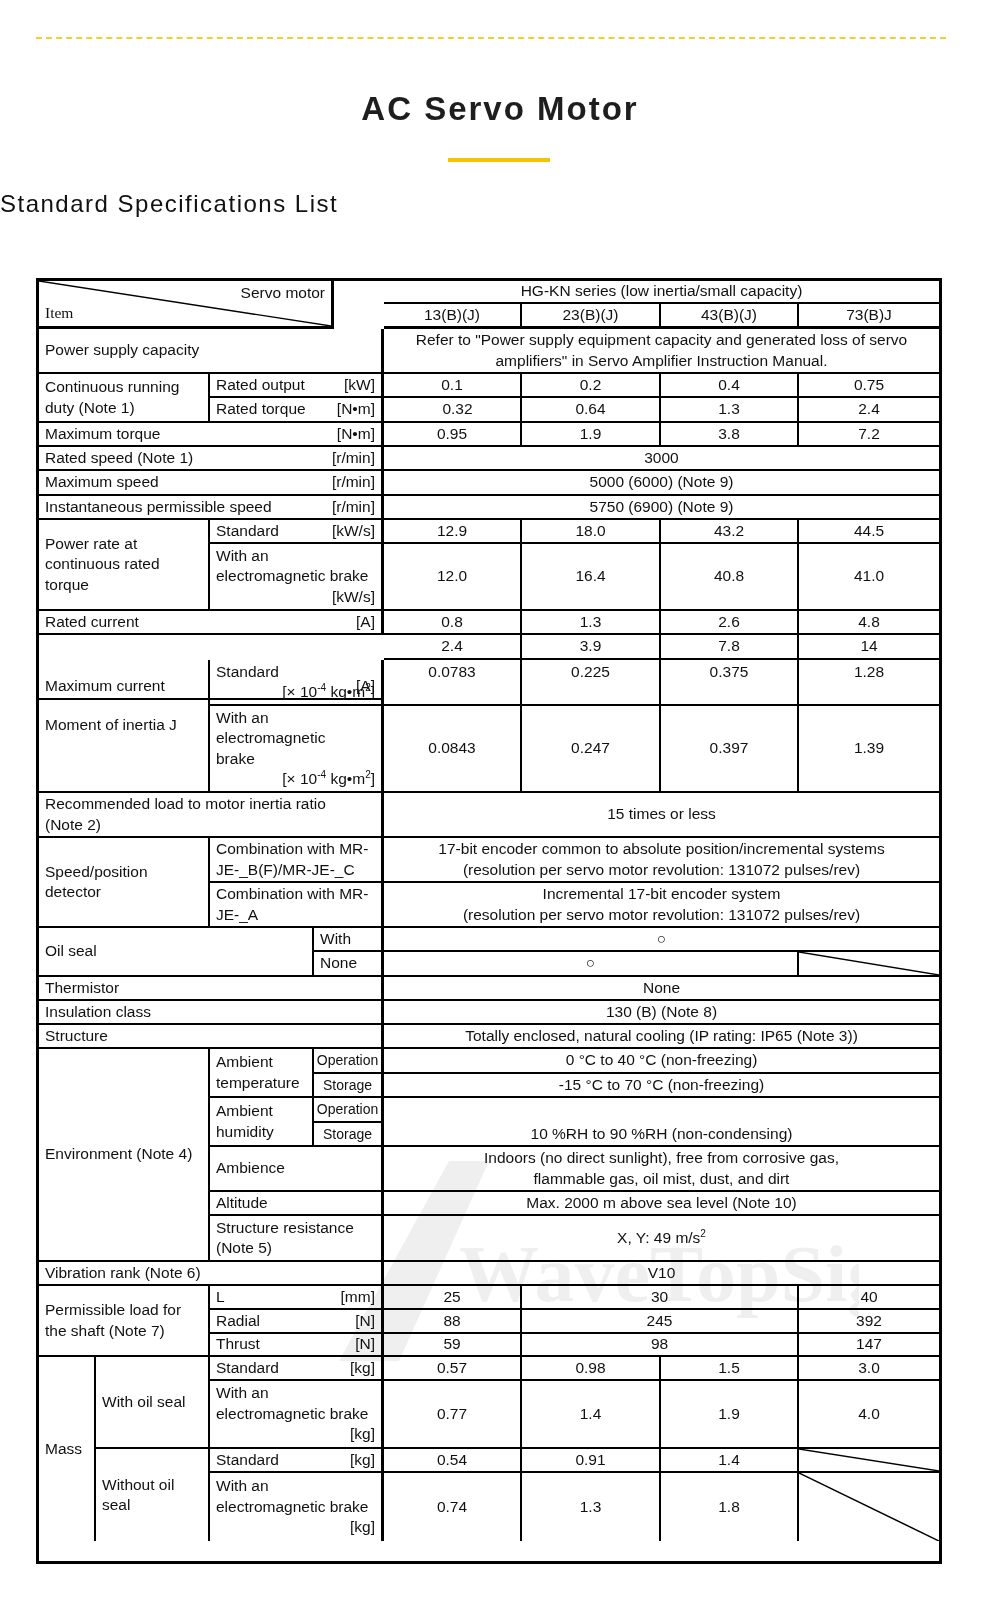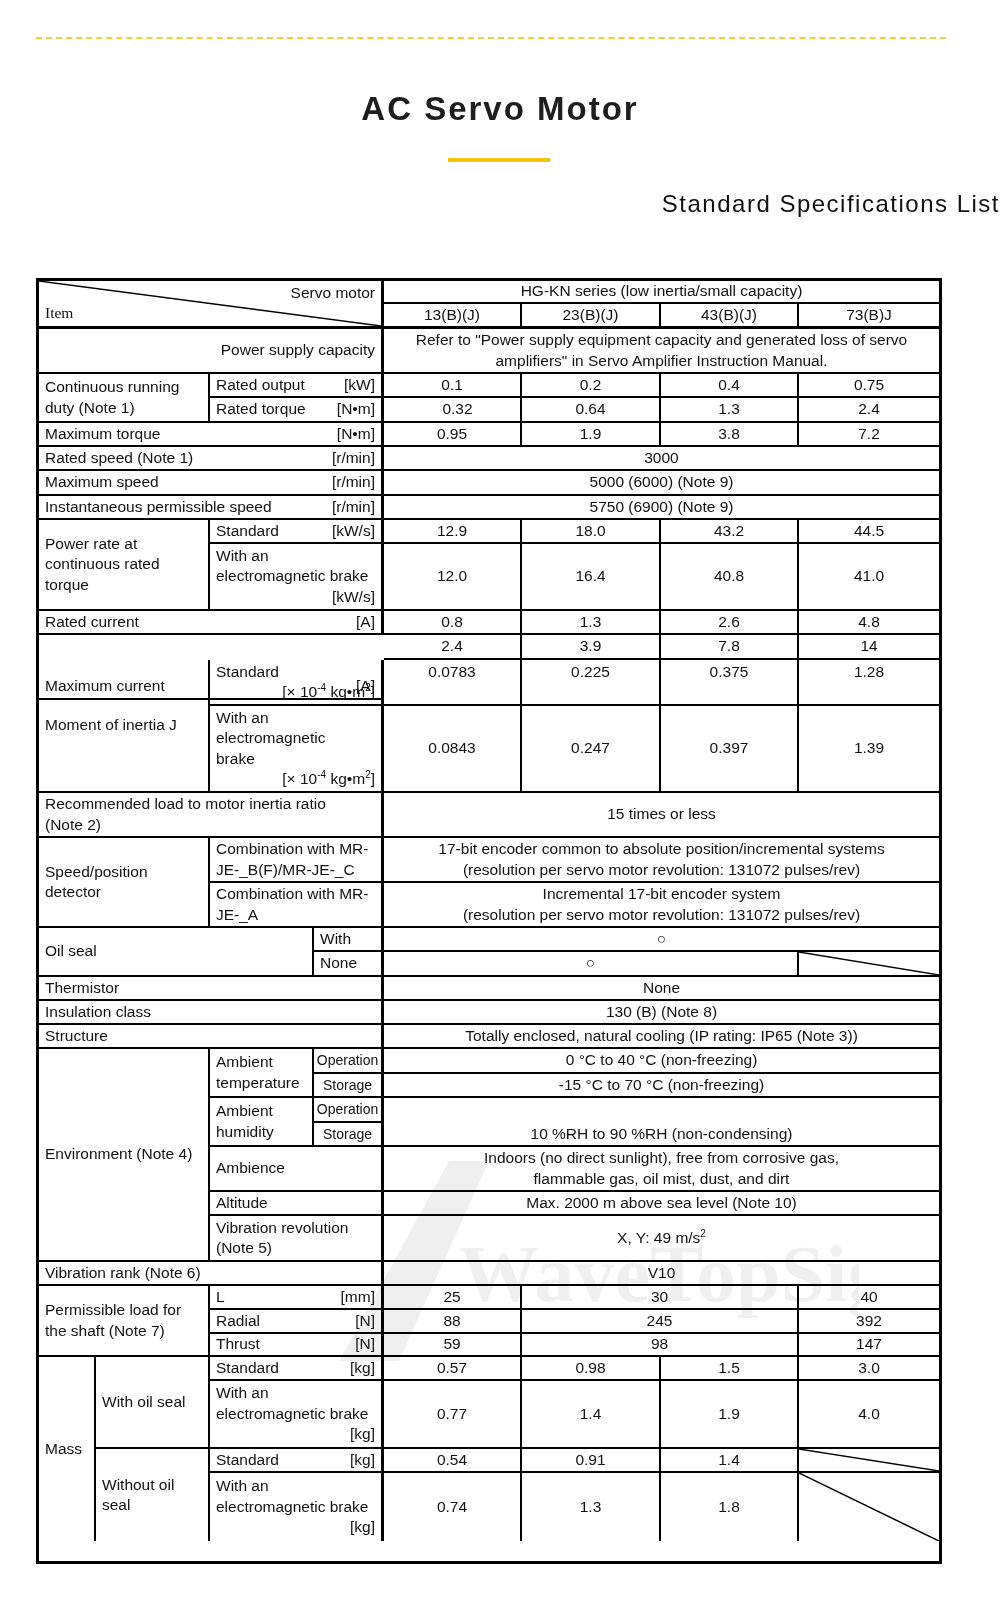--- a/index.html
+++ b/index.html
@@ -1,20 +1,20 @@
 <!DOCTYPE html>
 <html><head>
 <meta charset="utf-8">
 <style>
   html, body { margin:0; padding:0; background:#ffffff; }
   body { width:1000px; height:1601px; position:relative; overflow:hidden; font-family:"Liberation Sans", sans-serif; color:#111; }
   .dash-line { position:absolute; left:36px; top:37px; width:910px; height:0; border-top:2px dashed #f3cf2e; }
   .title { position:absolute; left:0; top:90px; width:1000px; text-align:center; font-size:33px; font-weight:bold; letter-spacing:2px; color:#1e1e1e; font-family:"Liberation Sans", sans-serif; }
   .title-bar { position:absolute; left:448px; top:158px; width:102px; height:4px; background:#f5c400; }
-  .subtitle { position:absolute; left:0; top:190px; width:1000px; text-align:right; font-size:24px; letter-spacing:1.5px; color:#111; }
+  .subtitle { position:absolute; left:0; top:190px; width:1000px; text-align:left; font-size:24px; letter-spacing:1.5px; color:#111; }
   .table { position:absolute; left:36px; top:278px; width:906px; height:1286px; border:3px solid #000; box-sizing:border-box; }
   .c { position:absolute; box-sizing:border-box; border-right:2px solid #000; border-bottom:2px solid #000; font-size:15.5px; line-height:20.5px; display:flex; align-items:center; padding:0 6px; background:transparent; }
   .c.ctr { justify-content:center; text-align:center; }
   .c.top { align-items:flex-start; padding-top:2px; }
   .c.nr { border-right:none; }
   .c.nb { border-bottom:none; }
   .c.col { flex-direction:column; align-items:stretch; justify-content:center; }
   .lbl { display:flex; justify-content:space-between; width:100%; }
   .unit { text-align:right; }
   .small { font-size:14px; }
@@ -31,21 +31,21 @@
 <div class="title">AC Servo Motor</div>
 <div class="title-bar"></div>
 <div class="subtitle">Standard Specifications List</div>
 
 <div class="table" id="spec-table">
 
   <svg class="watermark" viewBox="0 0 520 200">
     <polygon points="0,200 110,0 150,0 60,200" fill="#000"></polygon>
     <text x="120" y="140" font-size="80" font-family="Liberation Serif, serif" font-weight="bold" fill="#000">WaveTopSign</text>
   </svg>
-<div class="c vl hl" style="left: 0px; top: 0px; width: 345px; height: 48px; padding-left: 8px;">
+<div class="c vl hl" style="left: 0px; top: 0px; width: 295px; height: 48px; padding-left: 8px;">
       <svg class="diag" viewBox="0 0 345 48" preserveAspectRatio="none">
         <line x1="0" y1="0" x2="345" y2="48" stroke="#000" stroke-width="1.5"></line>
       </svg>
   <span style="position:absolute;right:6px;top:2px;">Servo motor</span>
   <span style="position:absolute;left:6px;bottom:3px;font-family:Liberation Serif, serif;">Item</span>
     </div>
     <div class="c ctr nr" style="left: 345px; top: 0px; width: 555px; height: 23px;">
       <span>HG-KN series (low inertia/small capacity)</span>
     </div>
     <div class="c ctr hl" style="left: 345px; top: 23px; width: 138px; height: 25px;">
@@ -53,21 +53,21 @@
     </div>
     <div class="c ctr hl" style="left: 483px; top: 23px; width: 139px; height: 25px;">
       <span>23(B)(J)</span>
     </div>
     <div class="c ctr hl" style="left: 622px; top: 23px; width: 138px; height: 25px;">
       <span>43(B)(J)</span>
     </div>
     <div class="c ctr hl nr" style="left: 760px; top: 23px; width: 140px; height: 25px;">
       <span>73(B)J</span>
     </div>
-    <div class="c vl" style="left: 0px; top: 48px; width: 345px; height: 45px; justify-content: flex-end;">
+    <div class="c vl" style="left: 0px; top: 48px; width: 345px; height: 45px;">
       <span>Power supply capacity</span>
     </div>
     <div class="c ctr col nr" style="left: 345px; top: 48px; width: 555px; height: 45px;">
       <div>Refer to "Power supply equipment capacity and generated loss of servo</div>
       <div>amplifiers" in Servo Amplifier Instruction Manual.</div>
     </div>
     <div class="c col" style="left: 0px; top: 93px; width: 171px; height: 49px;">
       <div>Continuous running</div>
       <div>duty (Note 1)</div>
     </div>
@@ -369,21 +369,21 @@
       <div>Indoors (no direct sunlight), free from corrosive gas,</div>
       <div>flammable gas, oil mist, dust, and dirt</div>
     </div>
     <div class="c vl" style="left: 171px; top: 911px; width: 174px; height: 24px;">
       <span>Altitude</span>
     </div>
     <div class="c ctr nr" style="left: 345px; top: 911px; width: 555px; height: 24px;">
       <span>Max. 2000 m above sea level (Note 10)</span>
     </div>
     <div class="c vl col" style="left: 171px; top: 935px; width: 174px; height: 46px;">
-      <div>Vibration revolution</div>
+      <div>Structure resistance</div>
       <div>(Note 5)</div>
     </div>
     <div class="c ctr nr" style="left: 345px; top: 935px; width: 555px; height: 46px;">
       <span><span>X, Y: 49 m/s</span><sup>2</sup></span>
     </div>
     <div class="c vl" style="left: 0px; top: 981px; width: 345px; height: 24px;">
       <span>Vibration rank (Note 6)</span>
     </div>
     <div class="c ctr nr" style="left: 345px; top: 981px; width: 555px; height: 24px;">
       <span>V10</span>

